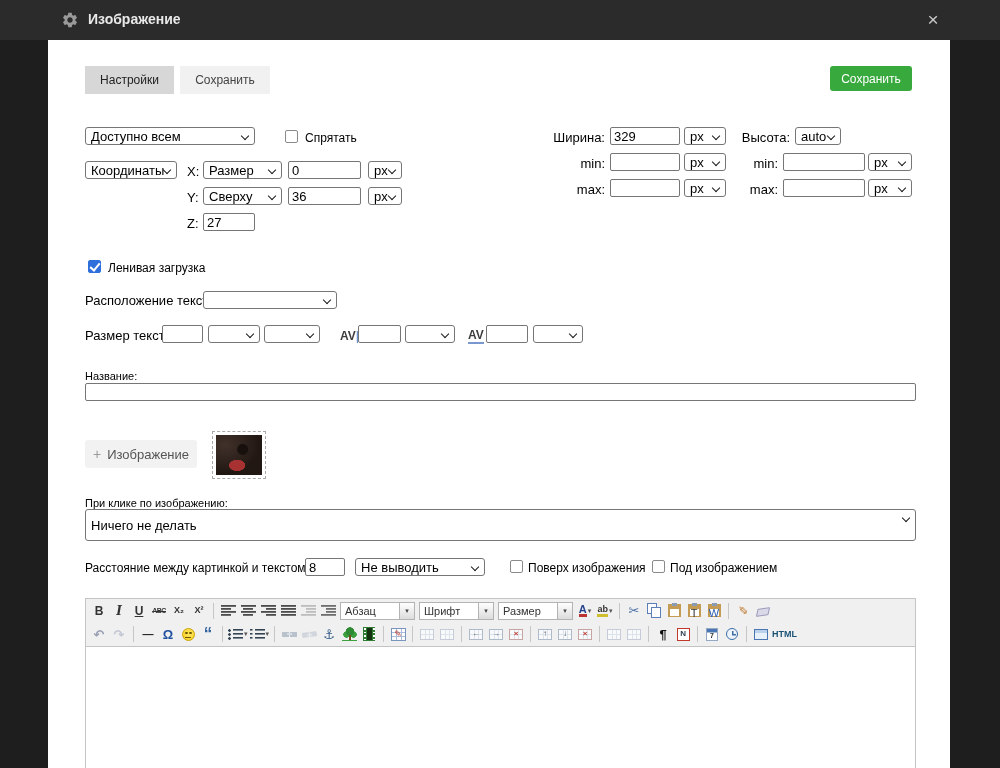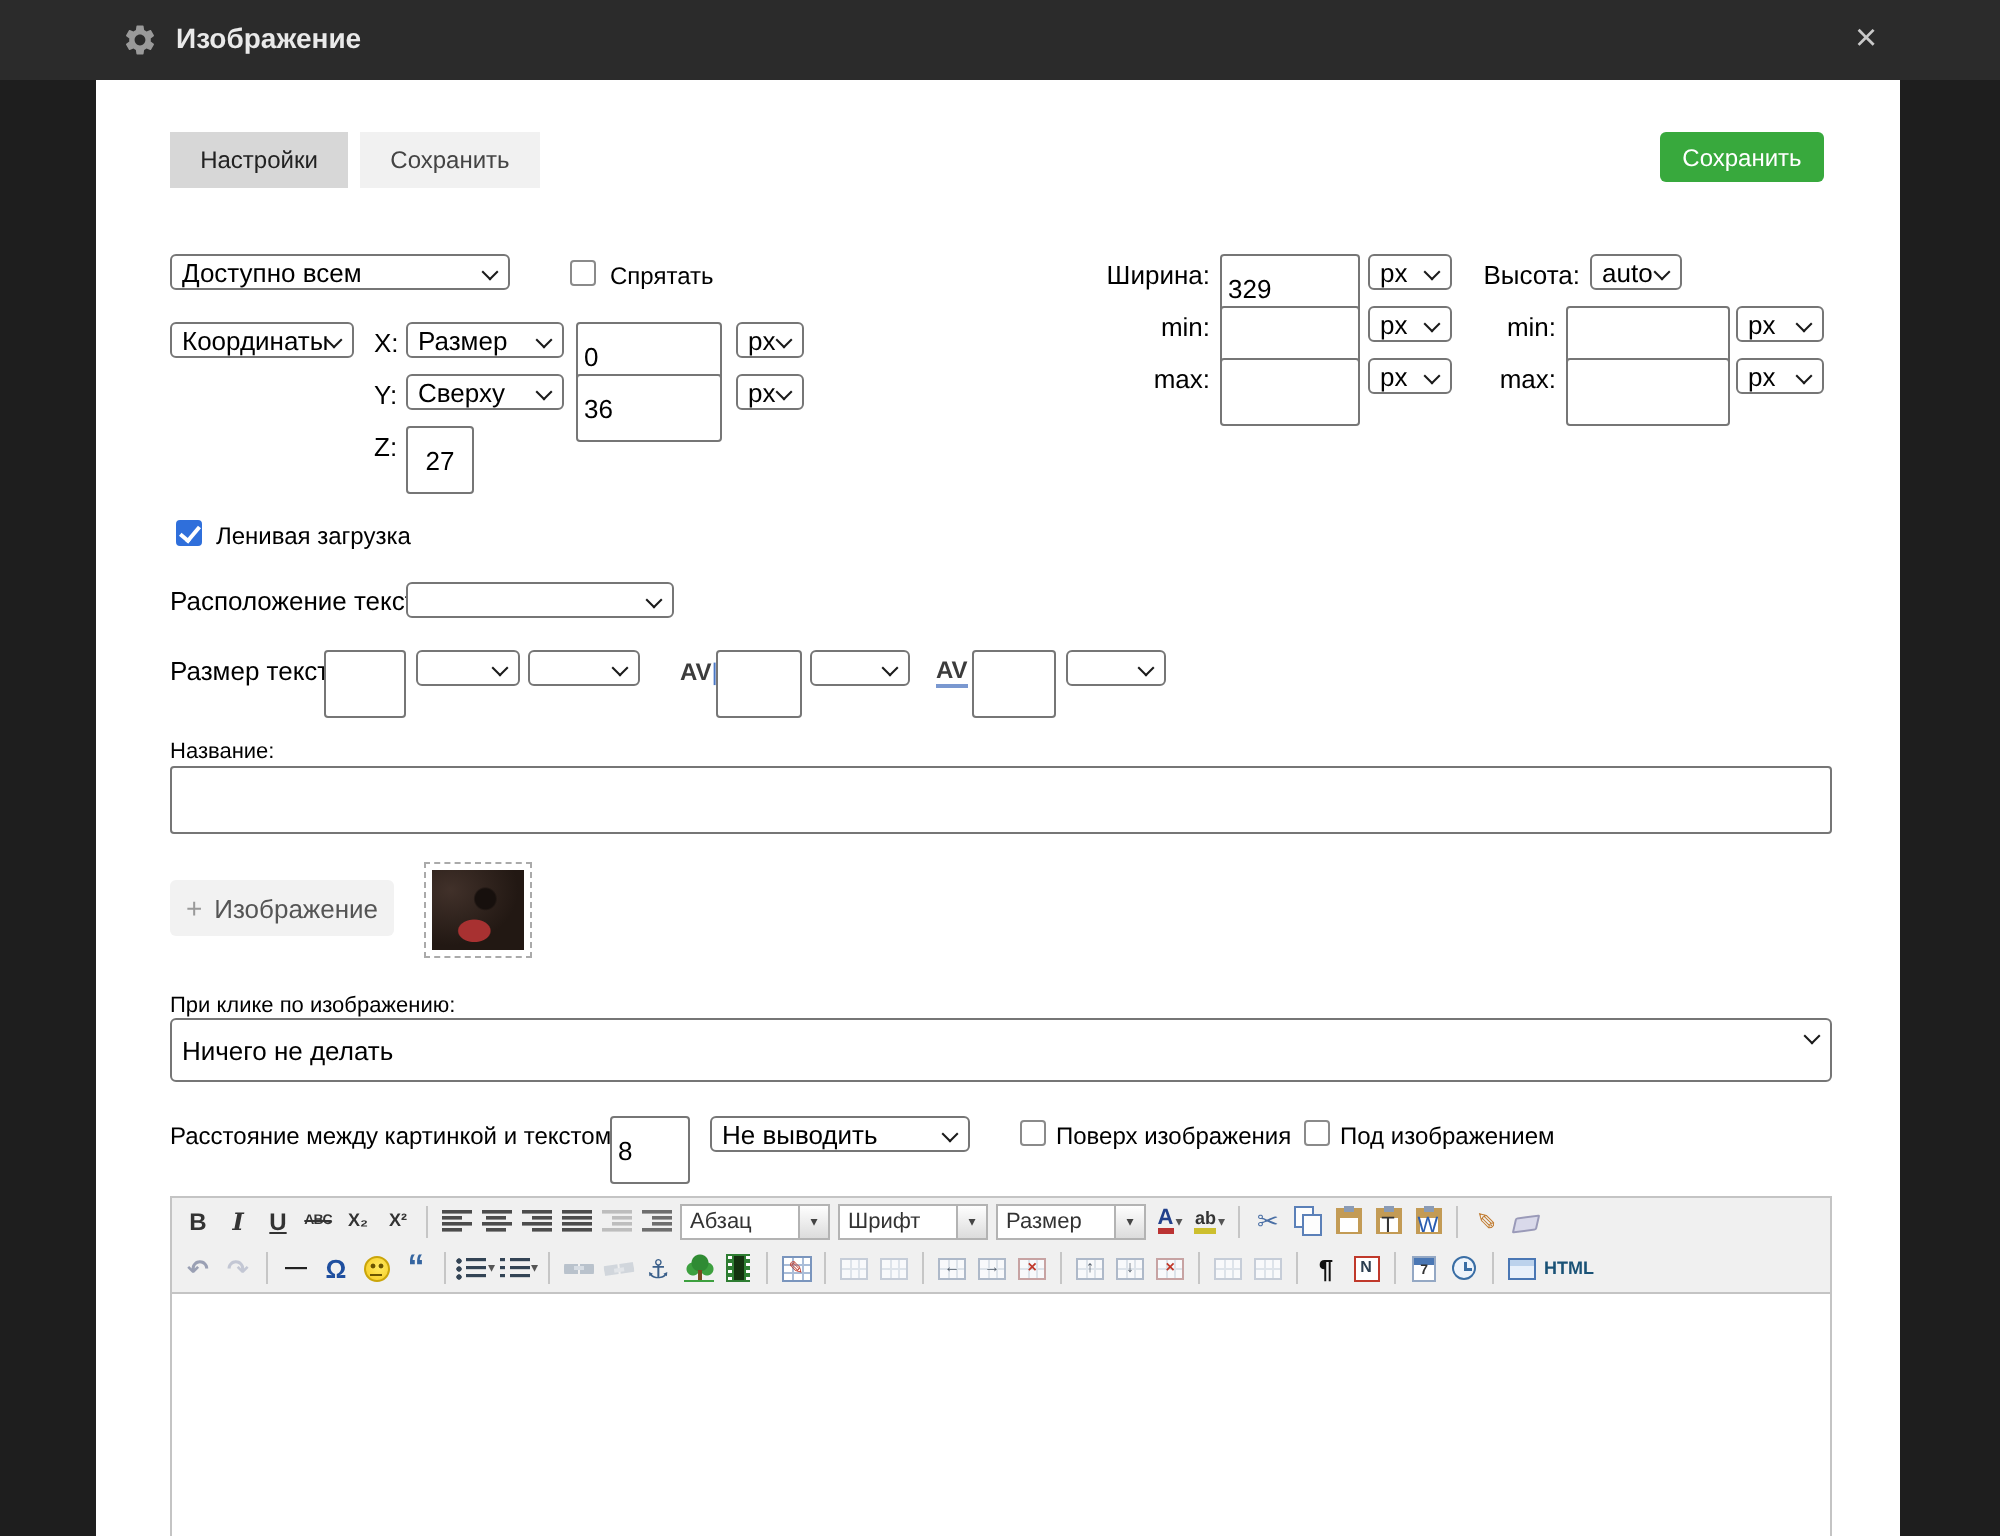--- a/index.html
+++ b/index.html
@@ -18,21 +18,21 @@
   .tab { position:absolute; top:26px; height:28px; display:flex; align-items:center; justify-content:center; font-size:12px; color:#444; background:#f1f1f1; cursor:pointer; }
   .tab.active { background:#d7d7d7; color:#222; }
   .t1 { left:37px; width:89px; } .t2 { left:132px; width:90px; } .t3 { left:230px; width:112px; }
   .save { position:absolute; left:782px; top:26px; width:82px; height:25px; background:#38a93d; color:#fff; font-size:12px; border:none; border-radius:3px; display:flex; align-items:center; justify-content:center; cursor:pointer; }
 
   .lbl { position:absolute; font-size:13px; color:#000; white-space:nowrap; }
   .lbl.r { text-align:right; }
   .lbl.sm { font-size:11px; }
   .lbl.md { font-size:12px; }
 
-  .inp { position:absolute; height:18px; border:1px solid #767676; border-radius:2px; font-size:13px; padding:16px 3px; font-family:inherit; background:#fff; }
+  .inp { position:absolute; height:18px; border:1px solid #767676; border-radius:2px; font-size:13px; padding:0 3px; font-family:inherit; background:#fff; }
   .sel { position:absolute; height:18px; border:1px solid #767676; border-radius:3px; background:#fff; display:flex; align-items:center; padding:0 5px; font-size:13px; cursor:pointer; }
   .sel::after { content:""; position:absolute; right:6px; top:5px; width:5px; height:5px; border-right:1.7px solid #1a1a1a; border-bottom:1.7px solid #1a1a1a; transform:rotate(45deg); }
   .sel .sel-t { overflow:hidden; white-space:nowrap; padding-right:10px; }
 
   .cb { position:absolute; width:13px; height:13px; border:1px solid #8a8a8a; border-radius:2px; background:#fff; cursor:pointer; }
   .cb.checked { background:#2f6fdb; border-color:#2f6fdb; }
   .cb.checked::after { content:""; display:block; width:4px; height:8px; border-right:2px solid #fff; border-bottom:2px solid #fff; transform:rotate(40deg); margin:0 auto; }
 
   .av { position:absolute; font-size:12px; font-weight:700; color:#3c3c3c; letter-spacing:0; }
   .av .bar { color:#4a77c4; font-weight:400; }
@@ -146,21 +146,21 @@
   <span class="lbl" style="left:139px;top:150px">Y:</span>
   <div class="sel" style="left:155px;top:147px;width:79px">
       <span class="sel-t">Сверху</span>
     </div>
   <input class="inp" style="left: 240px; top: 147px; width: 73px;" value="36">
   <div class="sel" style="left:320px;top:147px;width:34px">
       <span class="sel-t">px</span>
     </div>
 
   <span class="lbl" style="left:139px;top:176px">Z:</span>
-  <input class="inp" style="left: 155px; top: 173px; width: 34px; text-align: center;" value="27">
+  <input class="inp" style="left: 155px; top: 173px; width: 52px;" value="27">
 
   <span class="lbl r" style="left:497px;top:90px;width:60px">Ширина:</span>
   <input class="inp" style="left: 562px; top: 87px; width: 70px;" value="329">
   <div class="sel" style="left:636px;top:87px;width:42px">
       <span class="sel-t">px</span>
     </div>
   <span class="lbl r" style="left:685px;top:90px;width:57px">Высота:</span>
   <div class="sel" style="left:747px;top:87px;width:46px">
       <span class="sel-t">auto</span>
     </div>

